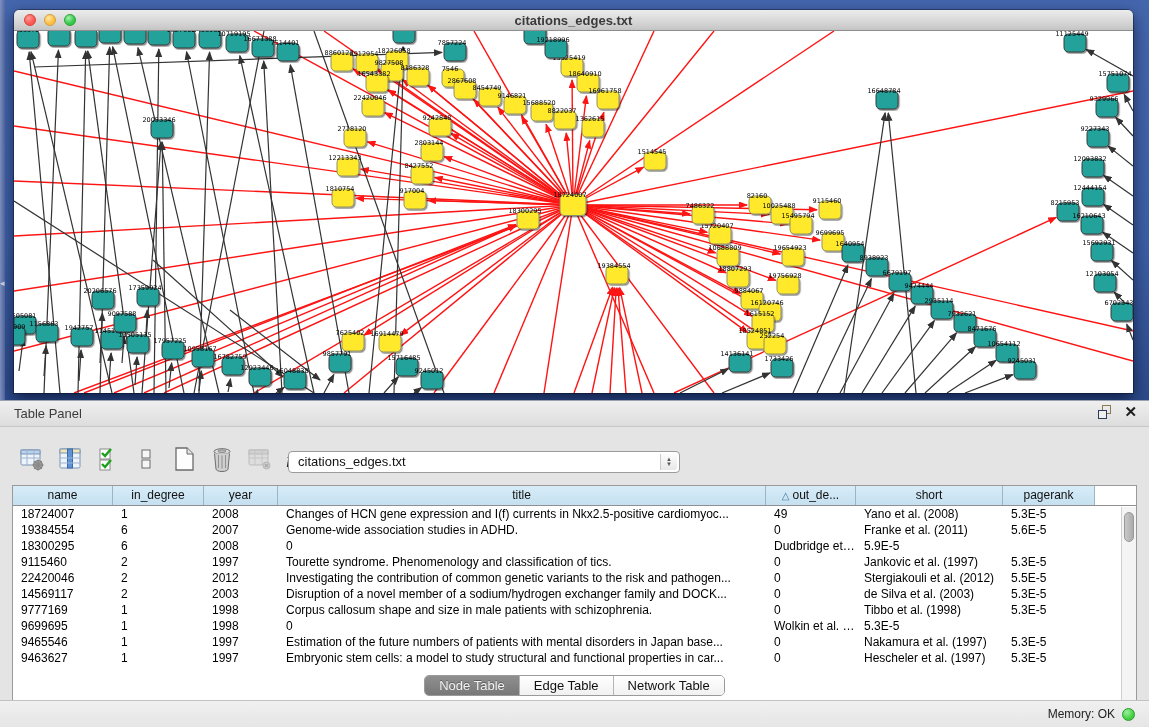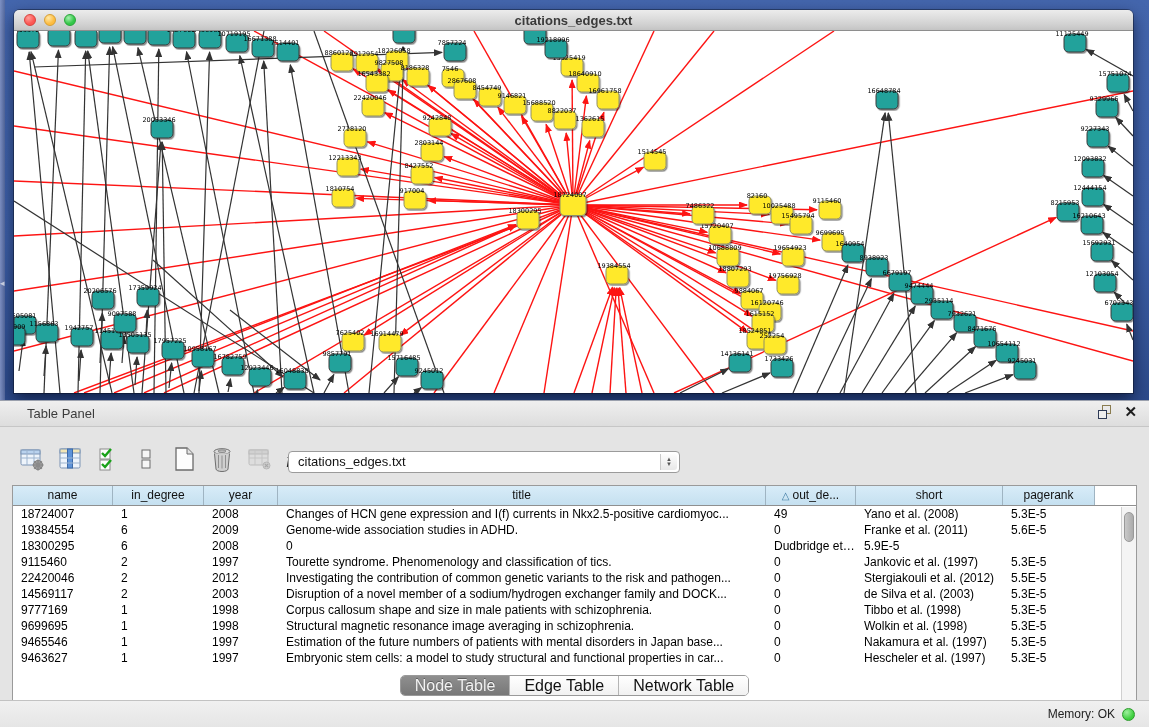--- a/index.html
+++ b/index.html
@@ -29,21 +29,21 @@
                font-size:13px; line-height:21px; color:#3a3a3a; font-weight:bold; }
   .net-canvas { position:absolute; left:0; top:21px; width:1119px; height:362px;
                 background:#ffffff; overflow:hidden; }
   .net-canvas svg { display:block; }
 
   
   .table-panel { position:absolute; left:0; top:400px; width:1149px; height:300px;
                  background:#e4e4e4; border-top:1px solid #9aa0ad; }
   .panel-header { position:absolute; left:0; top:0; width:100%; height:26px;
                   background:linear-gradient(180deg,#efefef,#dddddd); border-bottom:1px solid #c6c6c6; }
-  .panel-title { position:absolute; left:27px; top:0; height:26px; line-height:26px;
+  .panel-title { position:absolute; left:14px; top:0; height:26px; line-height:26px;
                  font-size:13px; color:#3c3c3c; }
   .panel-actions { position:absolute; right:12px; top:4px; display:flex; gap:12px; align-items:center; }
   .float-icon { position:relative; width:14px; height:14px; }
   .float-icon .sq1 { position:absolute; left:4px; top:0; width:9px; height:9px; border:1.5px solid #8a7c50; background:transparent; }
   .float-icon .sq2 { position:absolute; left:0; top:5px; width:9px; height:9px; border:1.5px solid #2e3a56; background:#efefef; }
   .close-x { font-size:15px; font-weight:bold; color:#1d1d1d; line-height:14px; cursor:default; }
 
   
   .toolbar { position:absolute; left:0; top:26px; width:100%; height:56px; }
   .tb-icons { position:absolute; left:18px; top:18px; display:flex; gap:10px; align-items:center; }
@@ -76,21 +76,21 @@
   .vscroll { position:absolute; right:0; top:21px; bottom:0; width:15px;
              background:#f4f4f4; border-left:1px solid #d0d0d0; }
   .vthumb { position:absolute; left:2px; top:5px; width:10px; height:30px;
             background:linear-gradient(90deg,#c9c9c9,#ababab); border-radius:5px; border:1px solid #999; }
 
   
   .tab-bar { position:absolute; left:0; top:274px; width:100%; height:22px;
              display:flex; justify-content:center; }
   .seg { display:flex; border:1px solid #9a9a9a; border-radius:5px; overflow:hidden;
          background:#fbfbfb; height:21px; box-shadow:0 1px 0 rgba(255,255,255,.6); }
-  .seg-btn { font-size:16px; padding:0 14px; line-height:20px; color:#111;
+  .seg-btn { font-size:13px; padding:0 14px; line-height:20px; color:#111;
              border-right:1px solid #b5b5b5; background:linear-gradient(180deg,#ffffff,#f1f1f1); }
   .seg-btn:last-child { border-right:none; }
   .seg-btn.active { background:linear-gradient(180deg,#8f8f8f,#787878); color:#f2f2f2;
                     text-shadow:0 -1px 0 rgba(0,0,0,.3); }
 
   
   .status-bar { position:absolute; left:0; top:700px; width:1149px; height:36px;
                 background:linear-gradient(180deg,#f0f0f0,#e2e2e2); border-top:1px solid #c2c2c2; }
   .memory { position:absolute; right:34px; top:0; height:27px; line-height:27px;
             font-size:12px; color:#222; }
@@ -578,21 +578,21 @@
           <div class="td">2008</div>
           <div class="td">Changes of HCN gene expression and I(f) currents in Nkx2.5-positive cardiomyoc...</div>
           <div class="td">49</div>
           <div class="td">Yano et al. (2008)</div>
           <div class="td">5.3E-5</div>
           <div class="td"></div>
         </div>
         <div class="trow">
           <div class="td">19384554</div>
           <div class="td">6</div>
-          <div class="td">2009</div>
+          <div class="td">2007</div>
           <div class="td">Genome-wide association studies in ADHD.</div>
           <div class="td">0</div>
           <div class="td">Franke et al. (2011)</div>
           <div class="td">5.6E-5</div>
           <div class="td"></div>
         </div>
         <div class="trow">
           <div class="td">18300295</div>
           <div class="td">6</div>
           <div class="td">2008</div>
@@ -638,21 +638,20 @@
           <div class="td">Corpus callosum shape and size in male patients with schizophrenia.</div>
           <div class="td">0</div>
           <div class="td">Tibbo et al. (1998)</div>
           <div class="td">5.3E-5</div>
           <div class="td"></div>
         </div>
         <div class="trow">
           <div class="td">9699695</div>
           <div class="td">1</div>
           <div class="td">1998</div>
-          <div class="td">Structural magnetic resonance image averaging in schizophrenia.</div>
           <div class="td">0</div>
           <div class="td">Wolkin et al. (1998)</div>
           <div class="td">5.3E-5</div>
           <div class="td"></div>
         </div>
         <div class="trow">
           <div class="td">9465546</div>
           <div class="td">1</div>
           <div class="td">1997</div>
           <div class="td">Estimation of the future numbers of patients with mental disorders in Japan base...</div>

